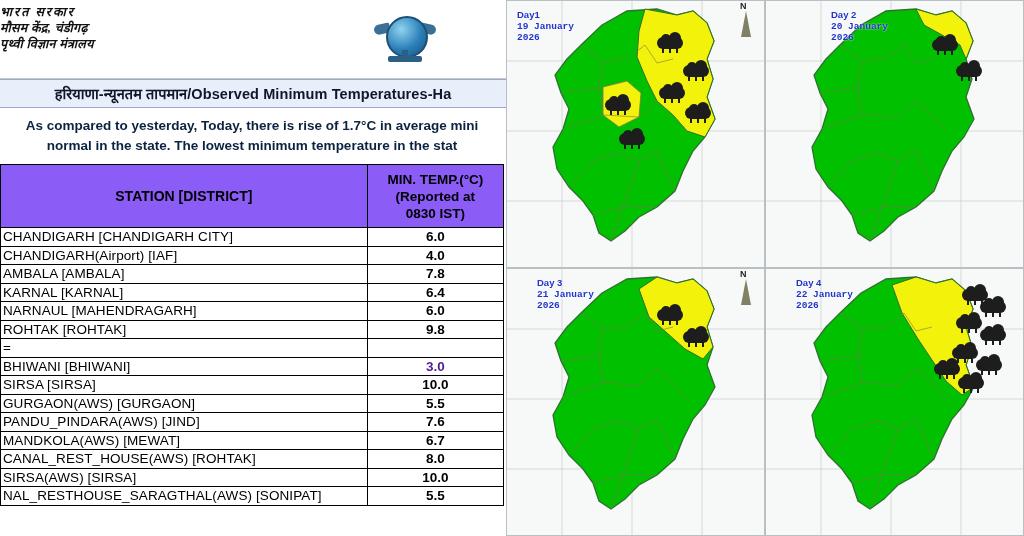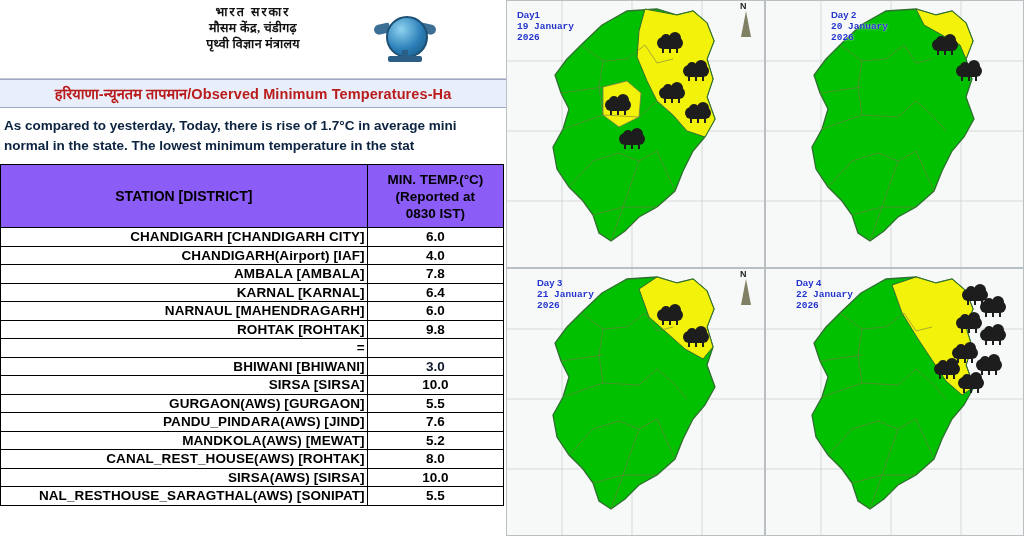--- a/index.html
+++ b/index.html
@@ -18,23 +18,24 @@
     overflow:hidden;
   }
   .hdr{
     position:relative;
     height:78px;
     background:#ffffff;
     border-bottom:1px solid #c8c8c8;
   }
   .hdr-lines{
     position:absolute;left:0;right:0;top:4px;
-    text-align:center;
+    text-align:left;
     font-family:"Liberation Serif", serif;
     color:#111;
+    font-style:italic;
   }
   .hdr-lines div{font-size:12.5px;line-height:16px;font-weight:700;letter-spacing:.3px;}
   .hdr-lines div.l1{letter-spacing:2px;}
   .emblem{
     position:absolute;left:374px;top:6px;width:62px;height:66px;
   }
   .emblem .globe{
     position:absolute;left:12px;top:10px;width:38px;height:38px;border-radius:50%;
     background:radial-gradient(circle at 35% 30%, #8fd3f0 0%, #2b7fb8 55%, #17527a 100%);
     border:2px solid #1c4f74;
@@ -52,27 +53,27 @@
   }
 
   .title-bar{
     background:#e9eefb;
     border-top:1px solid #9aa8c9;
     border-bottom:1px solid #9aa8c9;
     text-align:center;
     padding:3px 0 4px 0;
   }
   .title-bar .t{
-    color:#b91c1c;font-weight:700;font-size:14.5px;letter-spacing:.1px;white-space:nowrap;text-align:center;
+    color:#0f172a;font-weight:700;font-size:14.5px;letter-spacing:.1px;white-space:nowrap;text-align:center;
   }
 
   .intro{
     padding:8px 6px 6px 4px;
     font-size:13.5px;line-height:20px;color:#0b2340;font-weight:700;
-    text-align:left;
+    text-align:center;
   }
   .intro .l2{display:block;}
 
   table.temps{
     border-collapse:collapse;
     width:504px;
     table-layout:fixed;
     margin-top:2px;
   }
   table.temps th,table.temps td{
@@ -85,23 +86,23 @@
   table.temps th{
     background:#8b5cf6;
     font-weight:700;
     font-size:14px;
     line-height:17px;
     height:62px;
     vertical-align:middle;
   }
   col.c1{width:366px;}
   col.c2{width:136px;}
-  td.station{text-align:right;font-weight:700;letter-spacing:.1px;}
+  td.station{text-align:left;font-weight:400;letter-spacing:.1px;}
   td.val{text-align:center;font-weight:700;}
-  td.val.low{color:#0f172a;}
+  td.val.low{color:#4c1d95;}
   .thead-sub{font-weight:700;font-size:13.5px;display:block;}
 
   
   .right{
     position:relative;
     width:518px;height:536px;
     background:#f4f6f7;
   }
   .panel{
     position:absolute;
@@ -235,21 +236,21 @@
           <tr>
             <td class="station">GURGAON(AWS)  [GURGAON]</td>
             <td class="val">5.5</td>
           </tr>
           <tr>
             <td class="station">PANDU_PINDARA(AWS)  [JIND]</td>
             <td class="val">7.6</td>
           </tr>
           <tr>
             <td class="station">MANDKOLA(AWS)  [MEWAT]</td>
-            <td class="val">5.2</td>
+            <td class="val">6.7</td>
           </tr>
           <tr>
             <td class="station">CANAL_REST_HOUSE(AWS)  [ROHTAK]</td>
             <td class="val">8.0</td>
           </tr>
           <tr>
             <td class="station">SIRSA(AWS)  [SIRSA]</td>
             <td class="val">10.0</td>
           </tr>
           <tr>

